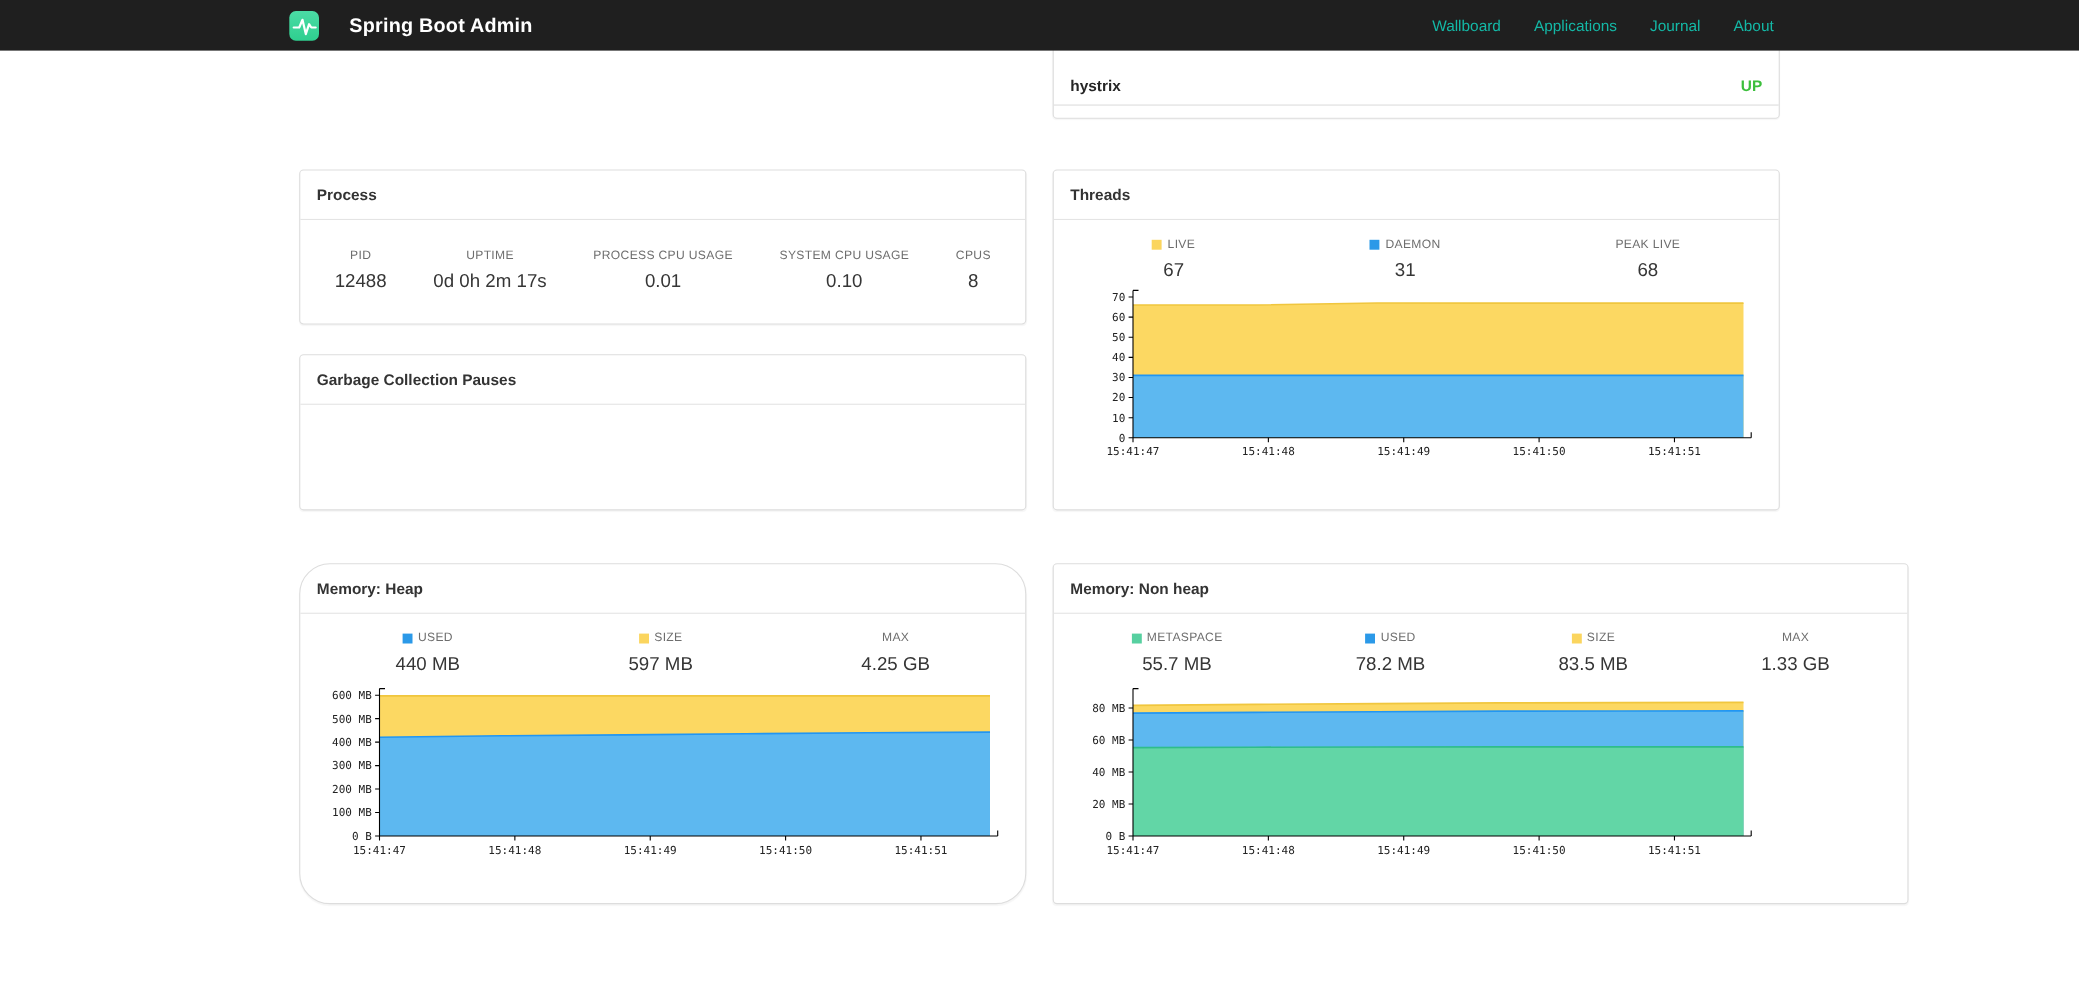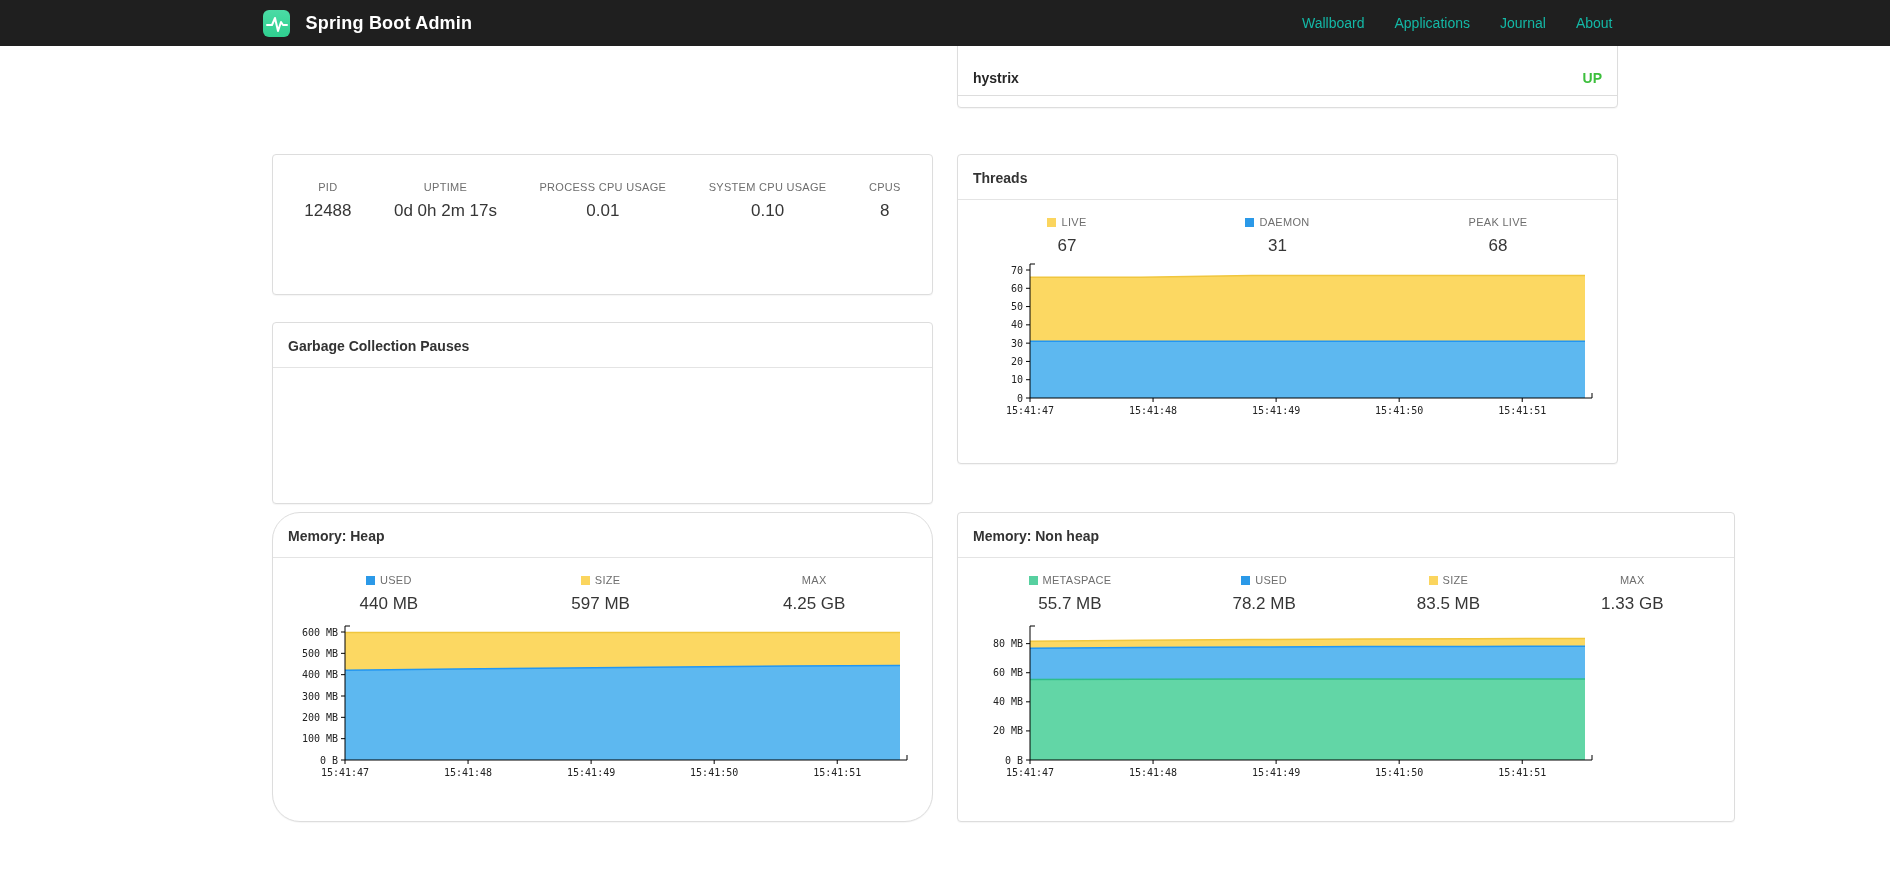--- a/index.html
+++ b/index.html
@@ -4,21 +4,21 @@
 <style>
   * { margin:0; padding:0; box-sizing:border-box; }
   html,body { width:1890px; height:892px; overflow:hidden; background:#fff;
     font-family:"Liberation Sans","DejaVu Sans",sans-serif; position:relative; }
 
   
   .navbar { position:absolute; left:0; top:0; width:1890px; height:46px;
     background:#1f1f1f; z-index:50; }
   .nav-inner { width:1365px; margin:0 auto; height:46px; display:flex;
     align-items:center; justify-content:space-between; }
-  .brand { display:flex; align-items:center; gap:16px; cursor:pointer;text-align:center; }
+  .brand { display:flex; align-items:center; gap:28px; cursor:pointer;text-align:center; }
   .brand-logo { width:27px; height:27px; border-radius:6px;
     background:linear-gradient(180deg,#4bdba5,#2fcf8f);
     display:flex; align-items:center; justify-content:center; }
   .brand-text { color:#fff; font-size:18px; font-weight:bold; letter-spacing:.2px; }
   .nav-items { list-style:none; display:flex; }
   .nav-items li { color:#14b8a6; font-size:14px; line-height:46px; padding:0 15px;
     cursor:pointer; }
 
   
   .panel { position:absolute; background:#fff; border:1px solid #ddd;
@@ -27,21 +27,21 @@
   .panel-title { font-size:14px; font-weight:bold; color:#333; }
 
   
   #health-panel { left:957px; top:30px; width:661px; height:78px; z-index:1; }
   .health-row { display:flex; justify-content:space-between; align-items:flex-end;
     padding:15px 15px 9px 15px; border-bottom:1px solid #ddd; }
   .health-name { font-size:14px; font-weight:bold; color:#262626;margin-top:24px; }
   .health-status { font-size:14px; font-weight:bold; }
 
   #process-panel { left:272px; top:154px; width:661px; height:141px; }
-  #gc-panel      { left:272px; top:322px; width:661px; height:182px; }
+  #gc-panel      { left:272px; top:322px; width:661px; height:142px; }
   #threads-panel { left:957px; top:154px; width:661px; height:310px; }
   #heap-panel    { left:272px; top:512px; width:661px; height:310px;border-radius:28px; }
   #nonheap-panel { left:957px; top:512px; width:778px; height:310px; }
 
   .metrics { display:flex; justify-content:space-around; align-items:center;
     height:92px; padding:0 10px; }
   .metric { text-align:center; }
   .metric-label { font-size:11px; color:#6e6e6e; letter-spacing:.3px; }
   .metric-value { font-size:17px; color:#363636; margin-top:8px; }
 
@@ -80,20 +80,23 @@
 </nav>
 
 <section class="panel" id="health-panel">
   <div class="health-row">
     <span class="health-name">hystrix</span>
     <span class="health-status" style="color: rgb(60, 191, 60);">UP</span>
   </div>
 </section>
 
 <section class="panel" id="process-panel">
+  <div class="panel-header">
+    <span class="panel-title">Process</span>
+  </div>
   <div class="metrics">
     <div class="metric">
       <div class="metric-label">PID</div>
       <div class="metric-value">12488</div>
     </div>
     <div class="metric">
       <div class="metric-label">UPTIME</div>
       <div class="metric-value">0d 0h 2m 17s</div>
     </div>
     <div class="metric">

